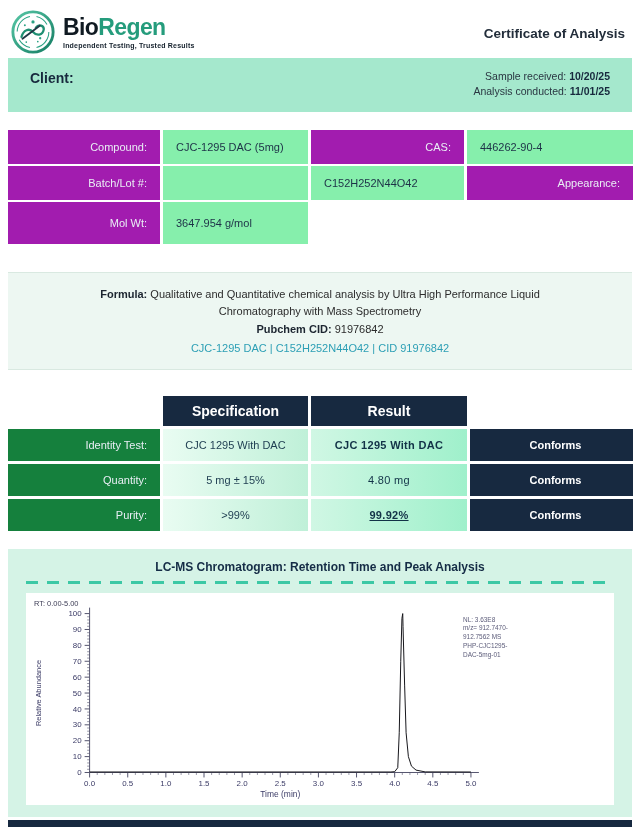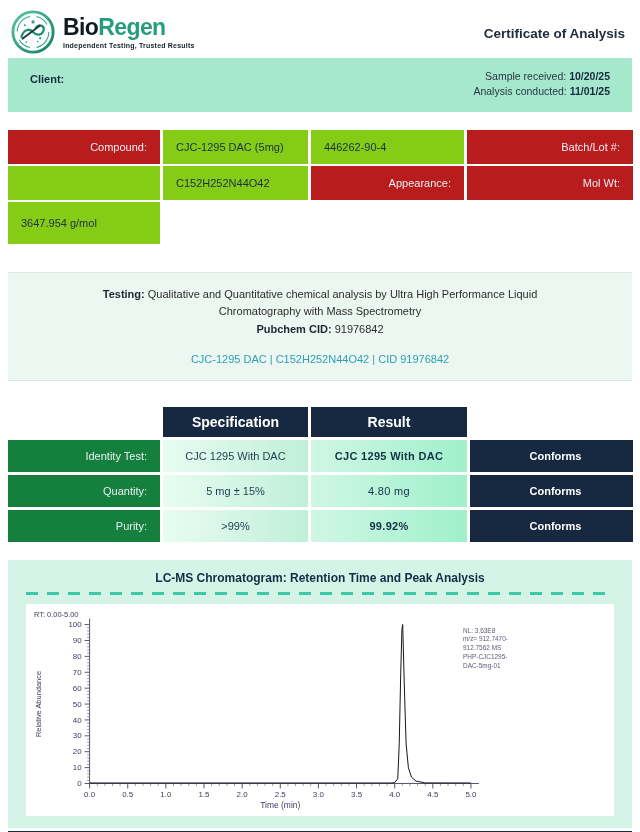--- a/index.html
+++ b/index.html
@@ -15,35 +15,35 @@
   .header { display: flex; justify-content: space-between; align-items: flex-start; padding: 9px 15px 0 10px; height: 58px; }
   .brand { display: flex; align-items: center; gap: 7px; }
   .brand-icon { width: 46px; height: 46px; flex: none; }
   .brand-name { font-size: 23px; font-weight: 800; letter-spacing: -0.6px; color: #101a22; line-height: 1; }
   .brand-name .regen { color: #259c7c; }
   .tagline { font-size: 7px; font-weight: 700; color: #14202c; margin-top: 3px; letter-spacing: 0.2px; }
   .doc-title { font-size: 13.5px; font-weight: 700; color: #222d3a; margin-top: 17px; text-align: center; }
 
   
   .client-bar { margin: 0 8px; background: #a5e8cd; display: flex; justify-content: space-between; padding: 11px 22px 0 22px; height: 54px; }
-  .client-label { font-size: 11px; font-weight: 700; color: #17293d; }
+  .client-label { font-size: 14px; font-weight: 700; color: #17293d; }
   .dates { text-align: right; font-size: 10.5px; color: #2a3642; line-height: 1.4; }
   .dates b { color: #17293d; }
 
   
   .info-table { margin: 18px 8px 0; display: grid; grid-template-columns: 152px 145px 153px 166px; column-gap: 3px; row-gap: 2px; grid-template-rows: 34px 34px 42px; }
-  .cell-label { background: #b91c1c; color: #e9eef5; font-size: 11px; display: flex; align-items: center; justify-content: flex-end; padding-right: 13px; }
-  .cell-value { background: #84cc16; color: #1d3147; font-size: 11px; display: flex; align-items: center; padding: 0 6px 0 13px; line-height: 1.3; }
+  .cell-label { background: #a21caf; color: #e9eef5; font-size: 11px; display: flex; align-items: center; justify-content: flex-end; padding-right: 13px; }
+  .cell-value { background: #86efac; color: #1d3147; font-size: 11px; display: flex; align-items: center; padding: 0 6px 0 13px; line-height: 1.3; }
 
   
   .method-panel { margin: 28px 8px 0; background: #edf7f2; border-top: 1px solid #d9e9e1; border-bottom: 1px solid #d9e9e1; padding: 13px 20px 12px; text-align: center; font-size: 11px; color: #2c2c2c; line-height: 1.55; }
   .method-text { max-width: 480px; margin: 0 auto; }
   .method-panel b { color: #1c2530; }
   .pubchem-line { margin-top: 1px; }
-  .link-line { margin-top: 13px; }
+  .link-line { margin-top: 2px; }
   a.compound-link { color: #2c9fb5; text-decoration: none; cursor: pointer; }
 
   
   .results-table { margin: 26px 8px 0; display: grid; grid-template-columns: 152px 145px 156px 163px; column-gap: 3px; row-gap: 3px; grid-template-rows: 30px 32px 32px 32px; }
   .rt-spacer { background: transparent; }
   .rt-header { background: #172940; color: #ffffff; font-size: 14px; font-weight: 700; display: flex; align-items: center; justify-content: center; }
   .row-label { background: #15803d; color: #e9eef5; font-size: 11px; display: flex; align-items: center; justify-content: flex-end; padding-right: 13px; }
   .spec-cell { background: linear-gradient(90deg, #e9fcf2, #bff0d8); color: #1d3c50; font-size: 11px; display: flex; align-items: center; justify-content: center; }
   .result-cell { background: linear-gradient(90deg, #d0f7e4, #9ff0cb); color: #123247; font-size: 11px; display: flex; align-items: center; justify-content: center; letter-spacing: 0.3px; }
   .status-cell { background: #172940; color: #ffffff; font-weight: 700; font-size: 11px; display: flex; align-items: center; justify-content: center; padding-left: 8px; }
@@ -96,33 +96,34 @@
     </div>
     <div class="dates">
       <div><span>Sample received:</span> <b>10/20/25</b></div>
       <div><span>Analysis conducted:</span> <b>11/01/25</b></div>
     </div>
   </div>
 
   <div class="info-table">
     <div class="cell-label">Compound:</div>
     <div class="cell-value">CJC-1295 DAC (5mg)</div>
+    <div class="cell-label">CAS:</div>
     <div class="cell-value">446262-90-4</div>
 
     <div class="cell-label">Batch/Lot #:</div>
     <div class="cell-value"></div>
     <div class="cell-value">C152H252N44O42</div>
 
     <div class="cell-label">Appearance:</div>
     <div class="cell-label">Mol Wt:</div>
     <div class="cell-value">3647.954 g/mol</div>
   </div>
 
   <div class="method-panel">
-    <div class="method-text"><b>Testing:</b> <span>Qualitative and Quantitative chemical analysis by Ultra High Performance Liquid Chromatography with Mass Spectrometry</span></div>
+    <div class="method-text"><b>Formula:</b> <span>Qualitative and Quantitative chemical analysis by Ultra High Performance Liquid Chromatography with Mass Spectrometry</span></div>
     <div class="pubchem-line"><b>Pubchem CID:</b> <span>91976842</span></div>
     <div class="link-line"><a class="compound-link">CJC-1295 DAC | C152H252N44O42 | CID 91976842</a></div>
   </div>
 
   <div class="results-table">
     <div class="rt-spacer"></div>
     <div class="rt-header">Specification</div>
     <div class="rt-header">Result</div>
     <div class="rt-spacer"></div>
 
@@ -131,21 +132,21 @@
     <div class="result-cell" style="font-weight: 700;">CJC 1295 With DAC</div>
     <div class="status-cell">Conforms</div>
 
     <div class="row-label">Quantity:</div>
     <div class="spec-cell">5 mg ± 15%</div>
     <div class="result-cell" style="font-weight: 400;">4.80 mg</div>
     <div class="status-cell">Conforms</div>
 
     <div class="row-label">Purity:</div>
     <div class="spec-cell">&gt;99%</div>
-    <div class="result-cell" style="font-weight: 700;">99.92%</div>
+    <div class="result-cell" style="font-weight: 700; text-decoration: underline;">99.92%</div>
     <div class="status-cell">Conforms</div>
   </div>
 
   <div class="chromo-panel">
     <div class="chromo-title">LC-MS Chromatogram: Retention Time and Peak Analysis</div>
     <div class="dash-line"></div>
     <div class="chart-box">
       <svg class="chromo" viewBox="0 0 580 204">
           <line x1="58" y1="10" x2="58" y2="176" stroke="#55556f" stroke-width="1"></line>
           <line x1="58" y1="176" x2="450" y2="176" stroke="#55556f" stroke-width="1"></line>

